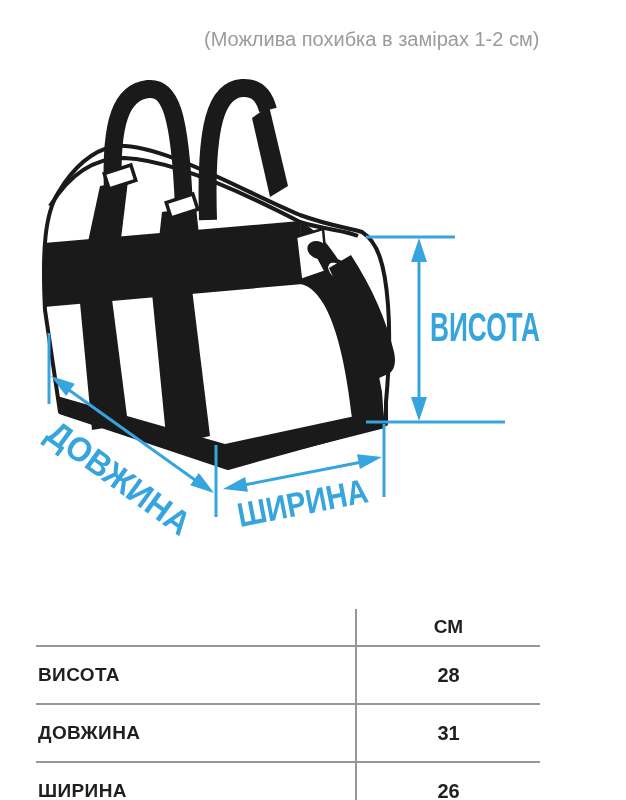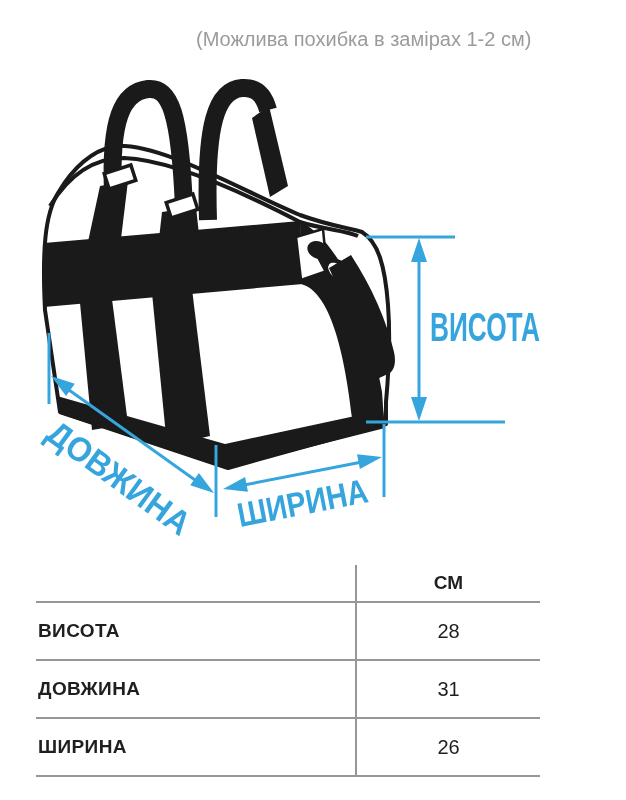--- a/index.html
+++ b/index.html
@@ -1,32 +1,32 @@
 <!DOCTYPE html>
 <html><head>
 <meta charset="utf-8">
 <style>
   html,body{margin:0;padding:0;background:#ffffff;}
   body{width:626px;height:800px;position:relative;overflow:hidden;
        font-family:"Liberation Sans", sans-serif;}
-  .note{position:absolute;left:196px;top:27px;font-size:20px;line-height:24px;
+  .note{position:absolute;left:204px;top:27px;font-size:20px;line-height:24px;
         color:#9b9b9b;white-space:nowrap;}
   .diagram{position:absolute;left:0;top:0;width:626px;height:560px;}
   .dim-label{fill:#36a5de;font-family:"Liberation Sans",sans-serif;font-weight:700;}
   .lbl-h{font-size:40px;}
   .lbl-d{font-size:34px;}
   .lbl-w{font-size:34px;}
   .size-table{position:absolute;left:36px;top:565px;width:504px;color:#1f1f1f;}
   .t-row{display:grid;grid-template-columns:319px 185px;border-bottom:2px solid #979797;
          box-sizing:border-box;}
-  .t-head{height:38px;}
+  .t-head{height:38px;margin-top:44px;}
   .t-data{height:58px;}
   .t-cell{display:flex;align-items:center;}
   .t-cell.label{padding-left:2px;font-weight:700;font-size:19px;letter-spacing:.4px;}
-  .t-cell.value{justify-content:center;border-left:2px solid #979797;font-size:20px;}
+  .t-cell.value{justify-content:center;border-left:2px solid #979797;font-size:20px;font-weight:bold;}
   .t-cell.unit{justify-content:center;border-left:2px solid #979797;
                font-weight:700;font-size:19px;}
   .t-cell.empty{border:none;}
 </style>
 </head>
 <body>
 
 <div class="note">(Можлива похибка в замірах 1-2 см)</div>
 
 <svg class="diagram" viewBox="0 0 626 560">

